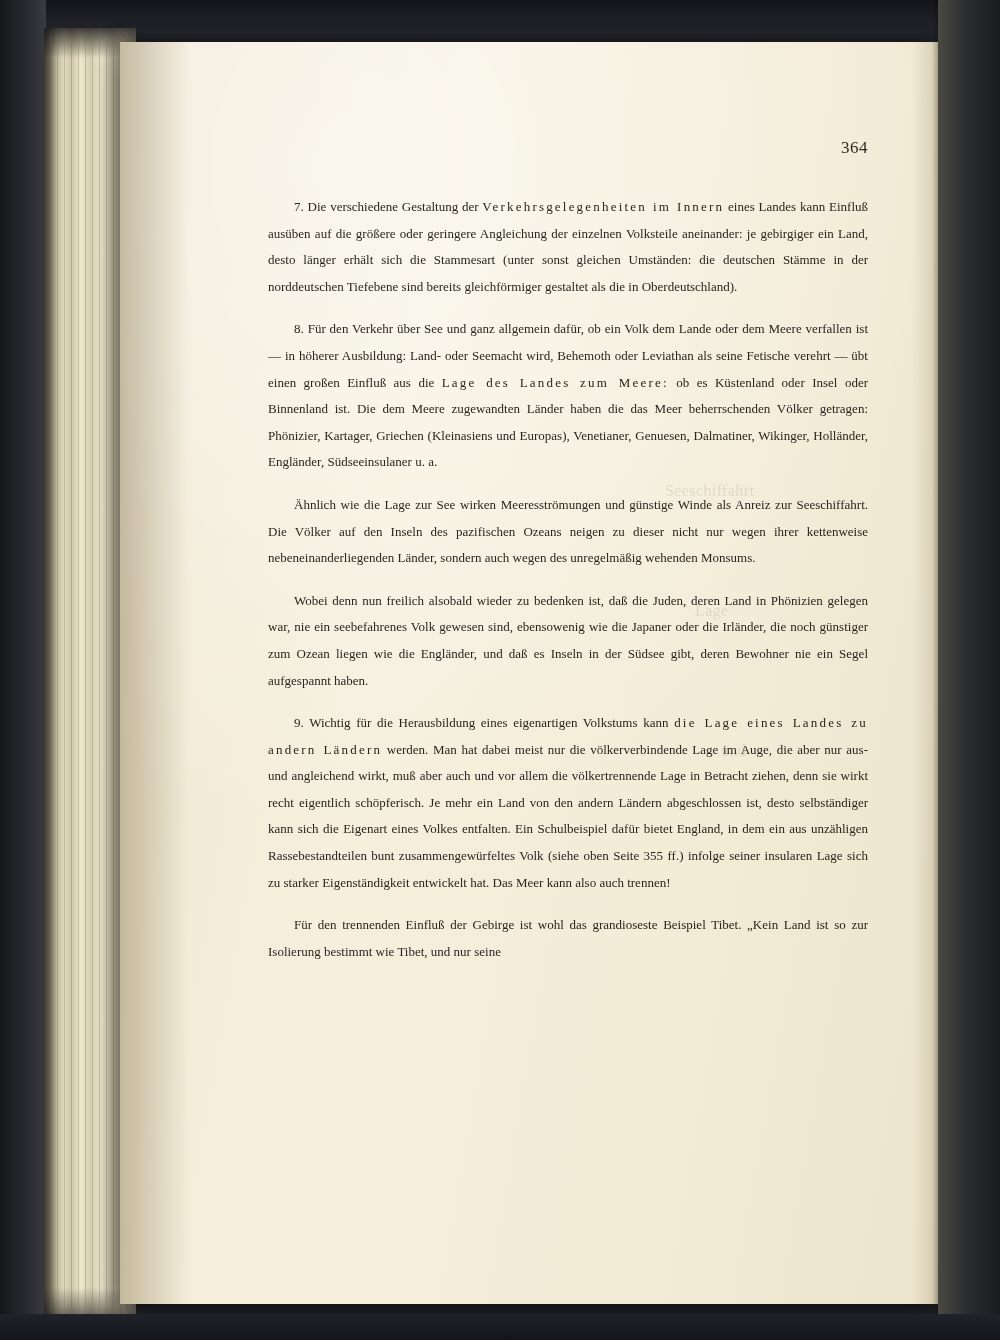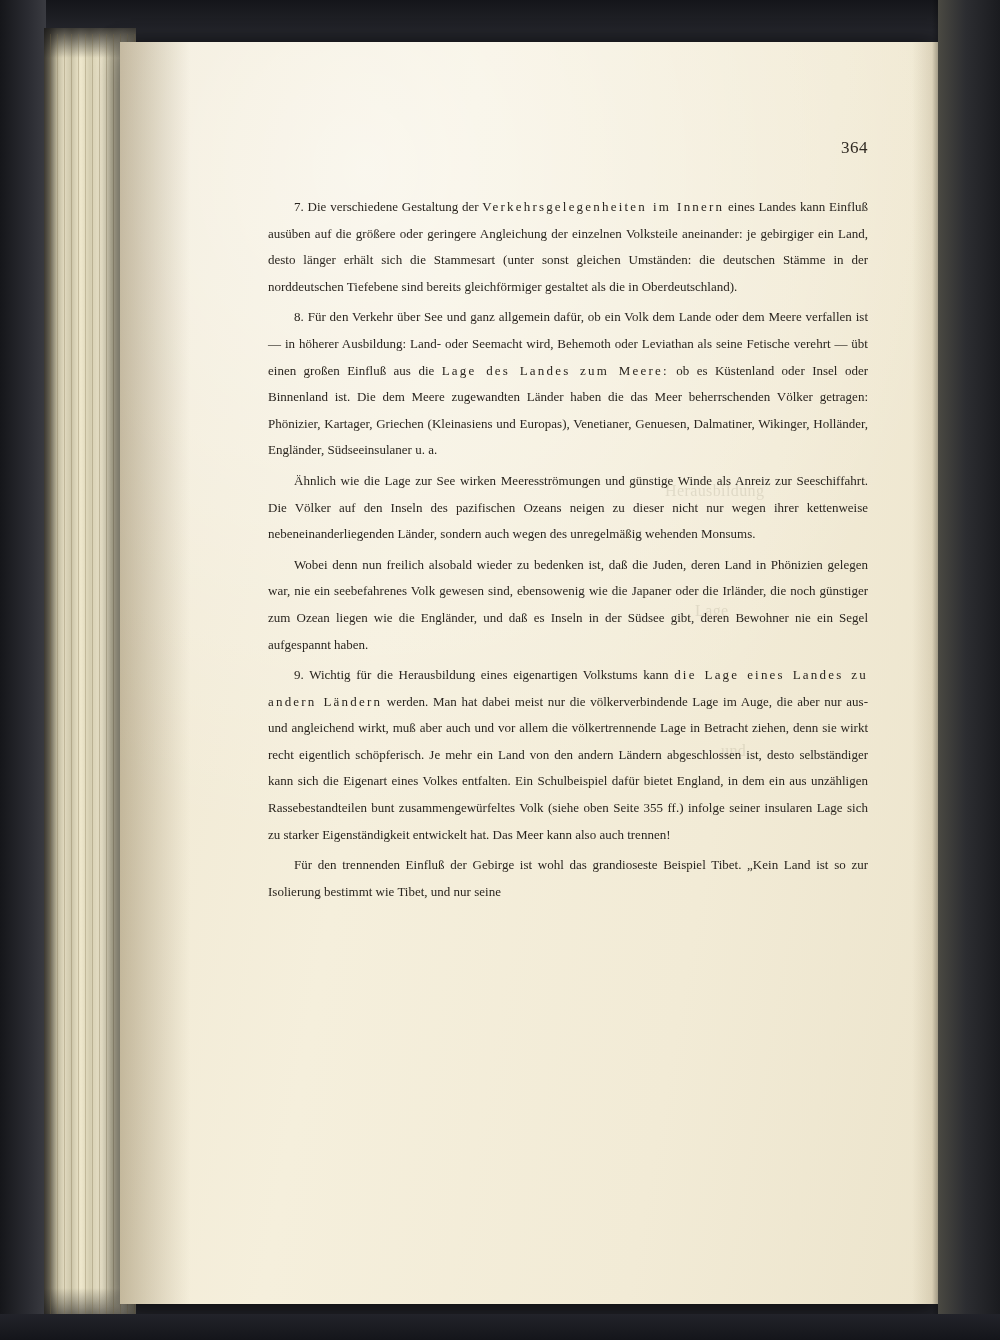--- a/index.html
+++ b/index.html
@@ -134,21 +134,21 @@
   }
   p.body {
     margin: 0;
     font-size: 13px;
     line-height: 26.6px;
     text-align: justify;
     text-indent: 26px;
     color: #2a251f;
     hyphens: manual;
   }
-  p.body + p.body { margin-top: 4px; }
+  p.body + p.body { margin-top: 16px; }
 
   
   .sp { letter-spacing: 2.2px; }
 
   
   .ghost {
     position:absolute;
     color: rgba(120,110,85,0.16);
     font-size: 16px;
     letter-spacing: .4px;
@@ -160,21 +160,21 @@
 
 <div class="scan">
 
   <div class="board-top"></div>
   <div class="gutter-dark"></div>
   <div class="edge-stack"></div>
   <div class="leaf-lines"></div>
 
   <div class="page">
 
-    <div class="ghost" style="left:545px; top:440px;">Herausbildung</div>
+    <div class="ghost" style="left:545px; top:440px;">Seeschiffahrt</div>
     <div class="ghost" style="left:575px; top:560px;">Lage</div>
     <div class="ghost" style="left:601px; top:700px;">und</div>
 
     <div class="text-col">
       <div class="folio">364</div>
       <div id="body-host">
           <p class="body"><span>7. Die verschiedene Gestaltung der </span><span class="sp">Verkehrsgelegenheiten im Innern</span><span> eines Landes kann Einfluß ausüben auf die größere oder geringere Angleichung der einzelnen Volksteile aneinander: je gebirgiger ein Land, desto länger erhält sich die Stammesart (unter sonst gleichen Umständen: die deutschen Stämme in der norddeutschen Tiefebene sind bereits gleichförmiger gestaltet als die in Oberdeutschland).</span></p>
           <p class="body"><span>8. Für den Verkehr über See und ganz allgemein dafür, ob ein Volk dem Lande oder dem Meere verfallen ist — in höherer Ausbildung: Land- oder Seemacht wird, Behemoth oder Leviathan als seine Fetische verehrt — übt einen großen Einfluß aus die </span><span class="sp">Lage des Landes zum Meere:</span><span> ob es Küstenland oder Insel oder Binnenland ist. Die dem Meere zugewandten Länder haben die das Meer beherrschenden Völker getragen: Phönizier, Kartager, Griechen (Kleinasiens und Europas), Venetianer, Genuesen, Dalmatiner, Wikinger, Holländer, Engländer, Südseeinsulaner u. a.</span></p>
           <p class="body"><span>Ähnlich wie die Lage zur See wirken Meeresströmungen und günstige Winde als Anreiz zur Seeschiffahrt. Die Völker auf den Inseln des pazifischen Ozeans neigen zu dieser nicht nur wegen ihrer kettenweise nebeneinanderliegenden Länder, sondern auch wegen des unregelmäßig wehenden Monsums.</span></p>
           <p class="body"><span>Wobei denn nun freilich alsobald wieder zu bedenken ist, daß die Juden, deren Land in Phönizien gelegen war, nie ein seebefahrenes Volk gewesen sind, ebensowenig wie die Japaner oder die Irländer, die noch günstiger zum Ozean liegen wie die Engländer, und daß es Inseln in der Südsee gibt, deren Bewohner nie ein Segel aufgespannt haben.</span></p>

